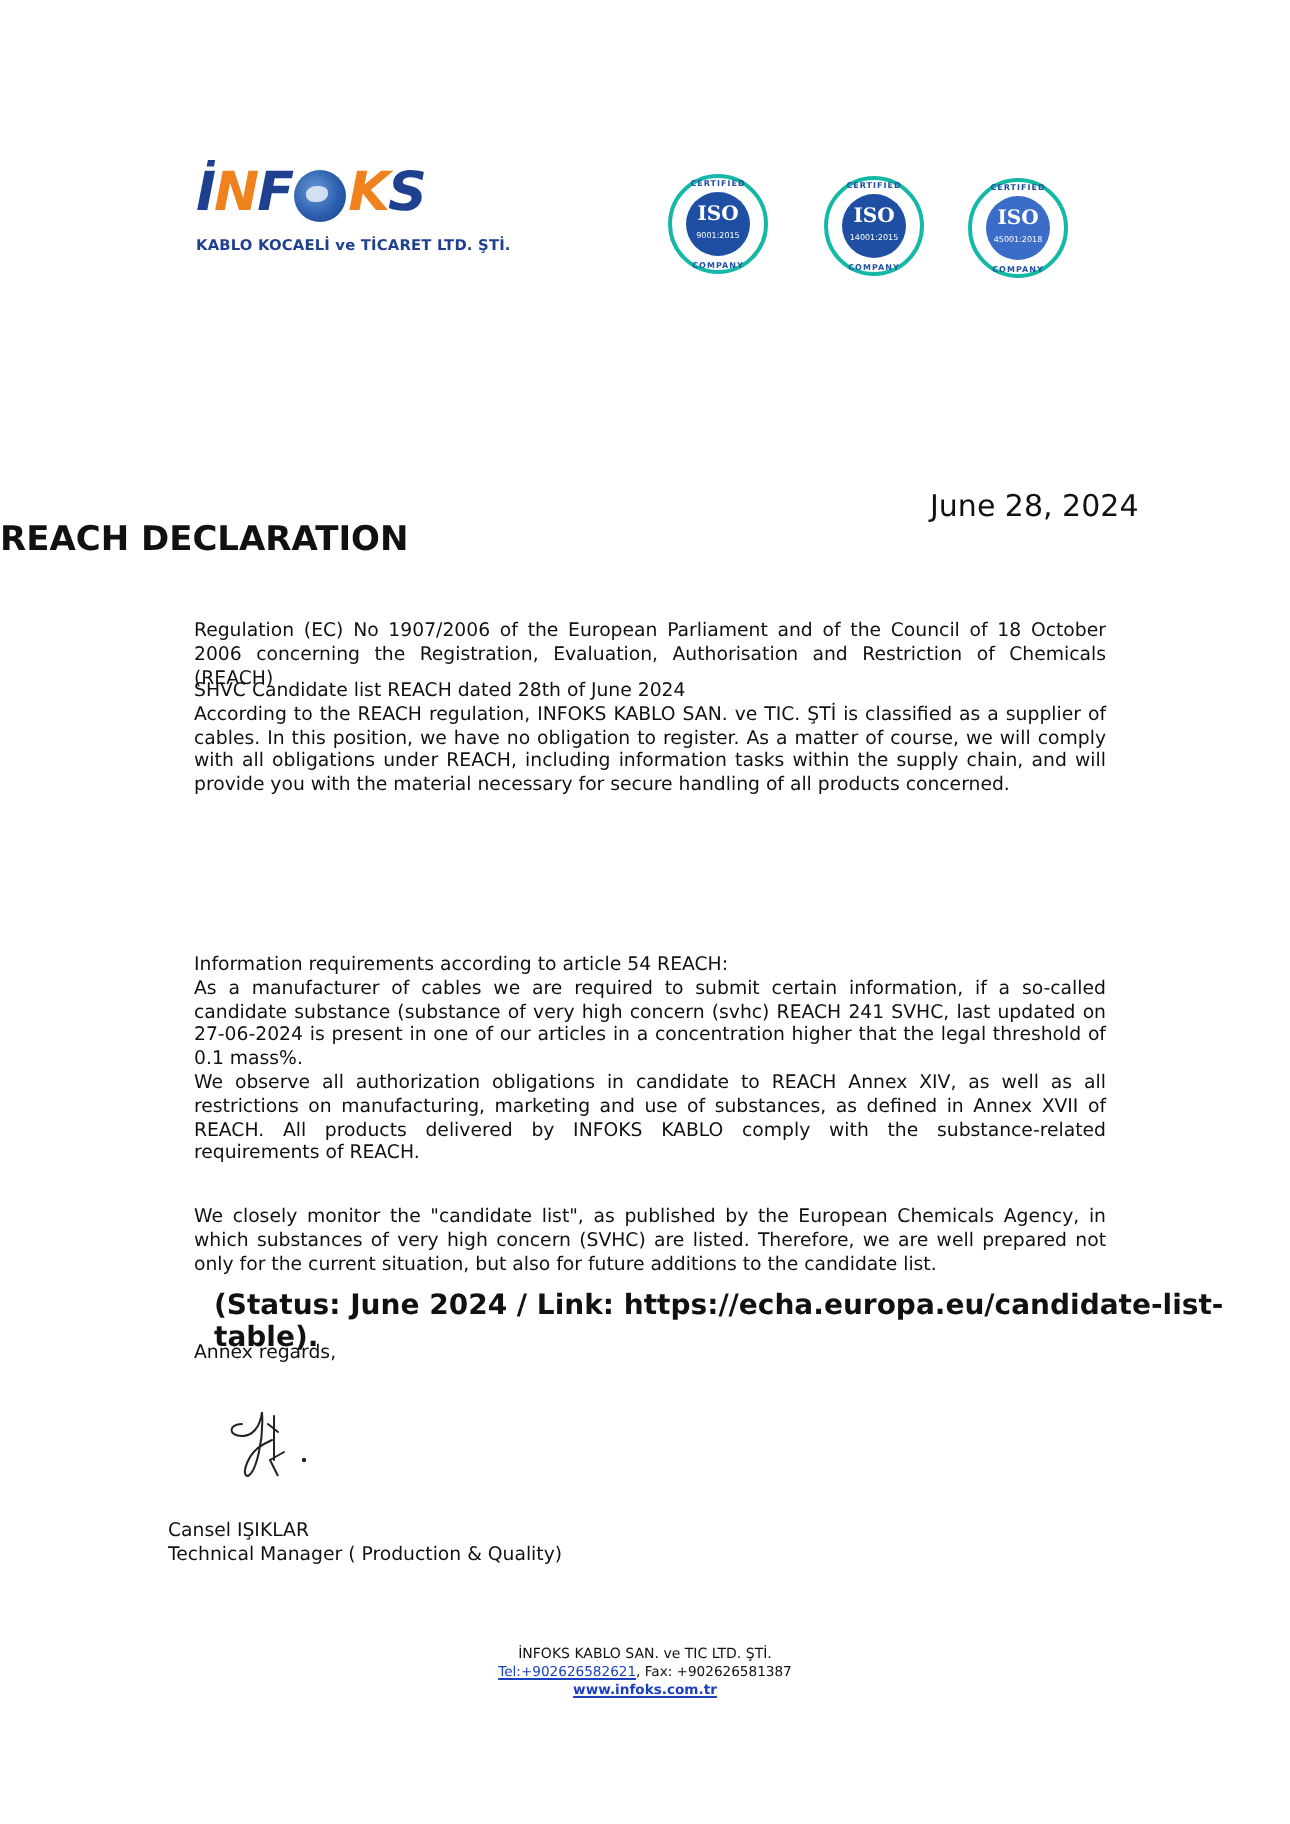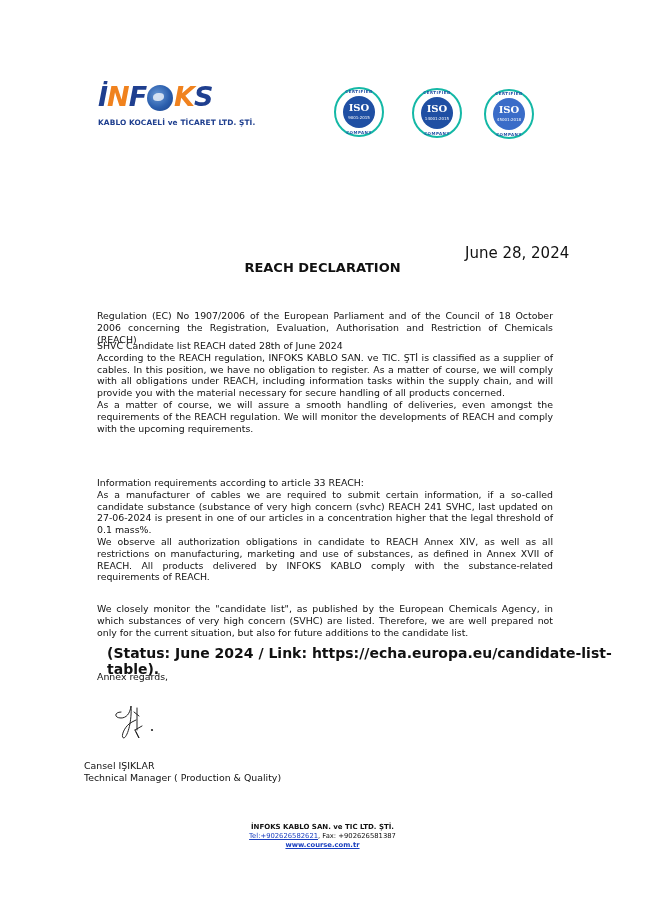--- a/index.html
+++ b/index.html
@@ -29,34 +29,34 @@
   .badge .iso { display: block; font-family: "DejaVu Serif", serif; font-weight: bold; font-size: 10px; margin-top: 7px; line-height: 10px; }
   .badge .std { display: block; font-size: 4px; margin-top: 2px; line-height: 5px; }
   .badge .ring-top { position: absolute; top: 0px; width: 100%; text-align: center; font-size: 4px;
                      color: #1f4fa3; font-weight: bold; letter-spacing: .5px; }
   .badge .ring-bot { position: absolute; bottom: 0px; width: 100%; text-align: center; font-size: 4px;
                      color: #1f4fa3; font-weight: bold; letter-spacing: .5px; }
   .badge.b3 .inner { background: #3a6cc8; }
 
   
   .date { position: absolute; left: 465px; top: 212px; font-size: 15px; margin-top: 32px; }
-  .title { position: absolute; left: 0; width: 645px; top: 260px; text-align: center;
-           font-weight: bold; font-size: 13px; }
+  .title { position: absolute; left: 0; width: 645px; top: 260px; text-align: left;
+           font-weight: bold; font-size: 17px; }
   .para { position: absolute; left: 97px; width: 456px; font-size: 9.4px; line-height: 11.8px;
           text-align: justify; }
   .para p { margin: 0; }
   .last-line { text-align-last: left; }
   .status { position: absolute; left: 107px; top: 645px; font-size: 14px; font-weight: bold; }
   .regards { position: absolute; left: 97px; top: 671px; font-size: 9.4px; }
   .signature { position: absolute; left: 112px; top: 700px; width: 50px; height: 45px; }
   .signer { position: absolute; left: 84px; top: 760px; font-size: 9.4px; line-height: 12px; }
 
   
   .footer { position: absolute; left: 0; width: 645px; top: 823px; text-align: center; font-size: 6.8px; line-height: 8.8px; }
-  .footer .co { font-weight: bold; font-size: 7px; }
+  .footer .co { font-weight: normal; font-size: 7px; }
   .footer a { color: #1a3fbf; text-decoration: underline; text-align: right; }
   .footer .web { font-weight: bold; color: #1a3fbf; text-decoration: underline; }
 </style>
 </head>
 <body>
 
 <div class="page">
 
   <div class="logo">
     <div class="logo-word">
@@ -100,25 +100,24 @@
   <div class="date">June 28, 2024</div>
   <div class="title">REACH DECLARATION</div>
 
   <div class="para" style="top:310px;">
     <p class="last-line">Regulation (EC) No 1907/2006 of the European Parliament and of the Council of 18 October 2006 concerning the Registration, Evaluation, Authorisation and Restriction of Chemicals (REACH)</p>
   </div>
 
   <div class="para" style="top:340px;">
     <p>SHVC Candidate list REACH dated 28th of June  2024</p>
     <p class="last-line">According to the REACH regulation, INFOKS KABLO SAN. ve TIC. ŞTİ is classified as a supplier of cables. In this position, we have no obligation to register. As a matter of course, we will comply with all obligations under REACH, including information tasks within the supply chain, and will provide you with the material necessary for secure handling of all products concerned.</p>
-    <p class="last-line">As a matter of course, we will assure a smooth handling of deliveries, even amongst the requirements of the REACH regulation. We will monitor the developments of REACH and comply with the upcoming requirements.</p>
   </div>
 
   <div class="para" style="top:477px;">
-    <p>Information requirements according to article 33 REACH:</p>
+    <p>Information requirements according to article 54 REACH:</p>
     <p class="last-line">As a manufacturer of cables we are required to submit certain information, if a so-called candidate substance (substance of very high concern (svhc) REACH 241 SVHC, last updated on 27-06-2024 is present in one of our articles in a concentration higher that the legal threshold of 0.1 mass%.</p>
     <p class="last-line">We observe all authorization obligations in candidate to REACH Annex XIV, as well as all restrictions on manufacturing, marketing and use of substances, as defined in Annex XVII of REACH. All products delivered by INFOKS KABLO comply with the substance-related requirements of REACH.</p>
   </div>
 
   <div class="para" style="top:603px;">
     <p class="last-line">We closely monitor the "candidate list", as published by the European Chemicals Agency, in which substances of very high concern (SVHC) are listed. Therefore, we are well prepared not only for the current situation, but also for future additions to the candidate list.</p>
   </div>
 
   <div class="status">(Status: June 2024 / Link:  https://echa.europa.eu/candidate-list-table).</div>
 
@@ -130,15 +129,15 @@
   </svg>
 
   <div class="signer">
     <div>Cansel IŞIKLAR</div>
     <div>Technical Manager ( Production &amp; Quality)</div>
   </div>
 
   <div class="footer">
     <div class="co">İNFOKS KABLO SAN. ve TIC LTD. ŞTİ.</div>
     <div><a>Tel:+902626582621</a><span>, Fax: +902626581387</span></div>
-    <div><a class="web">www.course.com.tr</a></div>
+    <div><a class="web">www.infoks.com.tr</a></div>
   </div>
 </div>
 
 </body></html>

